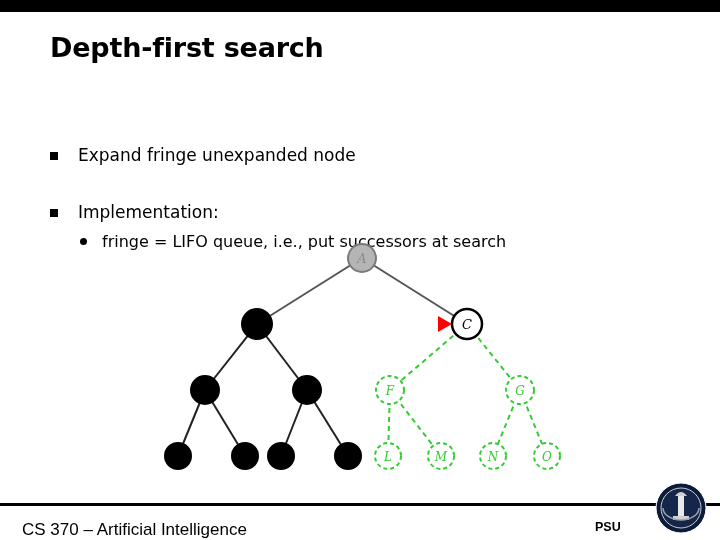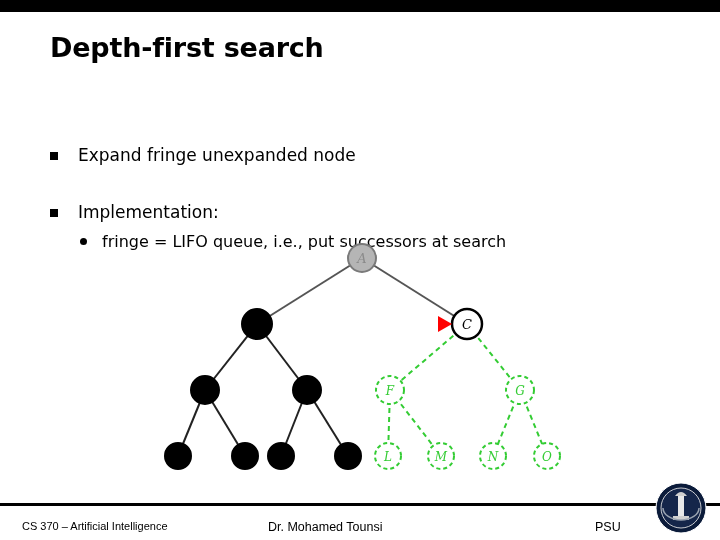--- a/index.html
+++ b/index.html
@@ -101,38 +101,38 @@
     left: 0;
     top: 503px;
     width: 720px;
     height: 3px;
     background: #000000;
   }
   .footer-left {
     position: absolute;
     left: 22px;
     top: 520px;
-    font-size: 11px;
+    font-size: 17px;
     color: #000000;
     font-family: "Liberation Sans", sans-serif;
   }
   .footer-center {
     position: absolute;
     left: 268px;
     top: 520px;
     font-size: 12.5px;
     color: #000000;
     font-family: "Liberation Sans", sans-serif;
   }
   .footer-right {
     position: absolute;
     left: 595px;
     top: 520px;
     font-size: 12.5px;
-    font-weight: normal;
+    font-weight: bold;
     color: #000000;
     font-family: "Liberation Sans", sans-serif;
   }
   
   .logo {
     position: absolute;
     left: 655px;
     top: 482px;
     width: 52px;
     height: 52px;
@@ -246,21 +246,20 @@
         <text x="397" y="233" text-anchor="middle" font-family="DejaVu Serif, serif" font-style="italic" font-size="12" fill="#33cc33">O</text>
       </g>
 
       <polygon points="288,88 302,96 288,104" fill="#ff0000"></polygon>
     </svg>
   </div>
 
   <div class="bottom-rule"></div>
 
   <div class="footer-left">CS 370 – Artificial Intelligence</div>
-  <div class="footer-center">Dr. Mohamed Tounsi</div>
   <div class="footer-right">PSU</div>
 
   <div class="logo">
     <svg width="52" height="52" viewBox="0 0 52 52" xmlns="http://www.w3.org/2000/svg">
       <circle cx="26" cy="26" r="25" fill="#0b1b3a" stroke="#ffffff" stroke-width="1"></circle>
       <circle cx="26" cy="26" r="20" fill="#15264a" stroke="#c9cbd0" stroke-width="1"></circle>
       <rect x="23" y="12" width="6" height="24" fill="#e8e8e8"></rect>
       <rect x="18" y="34" width="16" height="4" fill="#d0d0d0"></rect>
       <path d="M20 14 Q26 6 32 14 Z" fill="#cfcfcf"></path>
       <path d="M8 26 a18 12 0 0 0 36 0" fill="none" stroke="#9aa3b0" stroke-width="1.5"></path>

